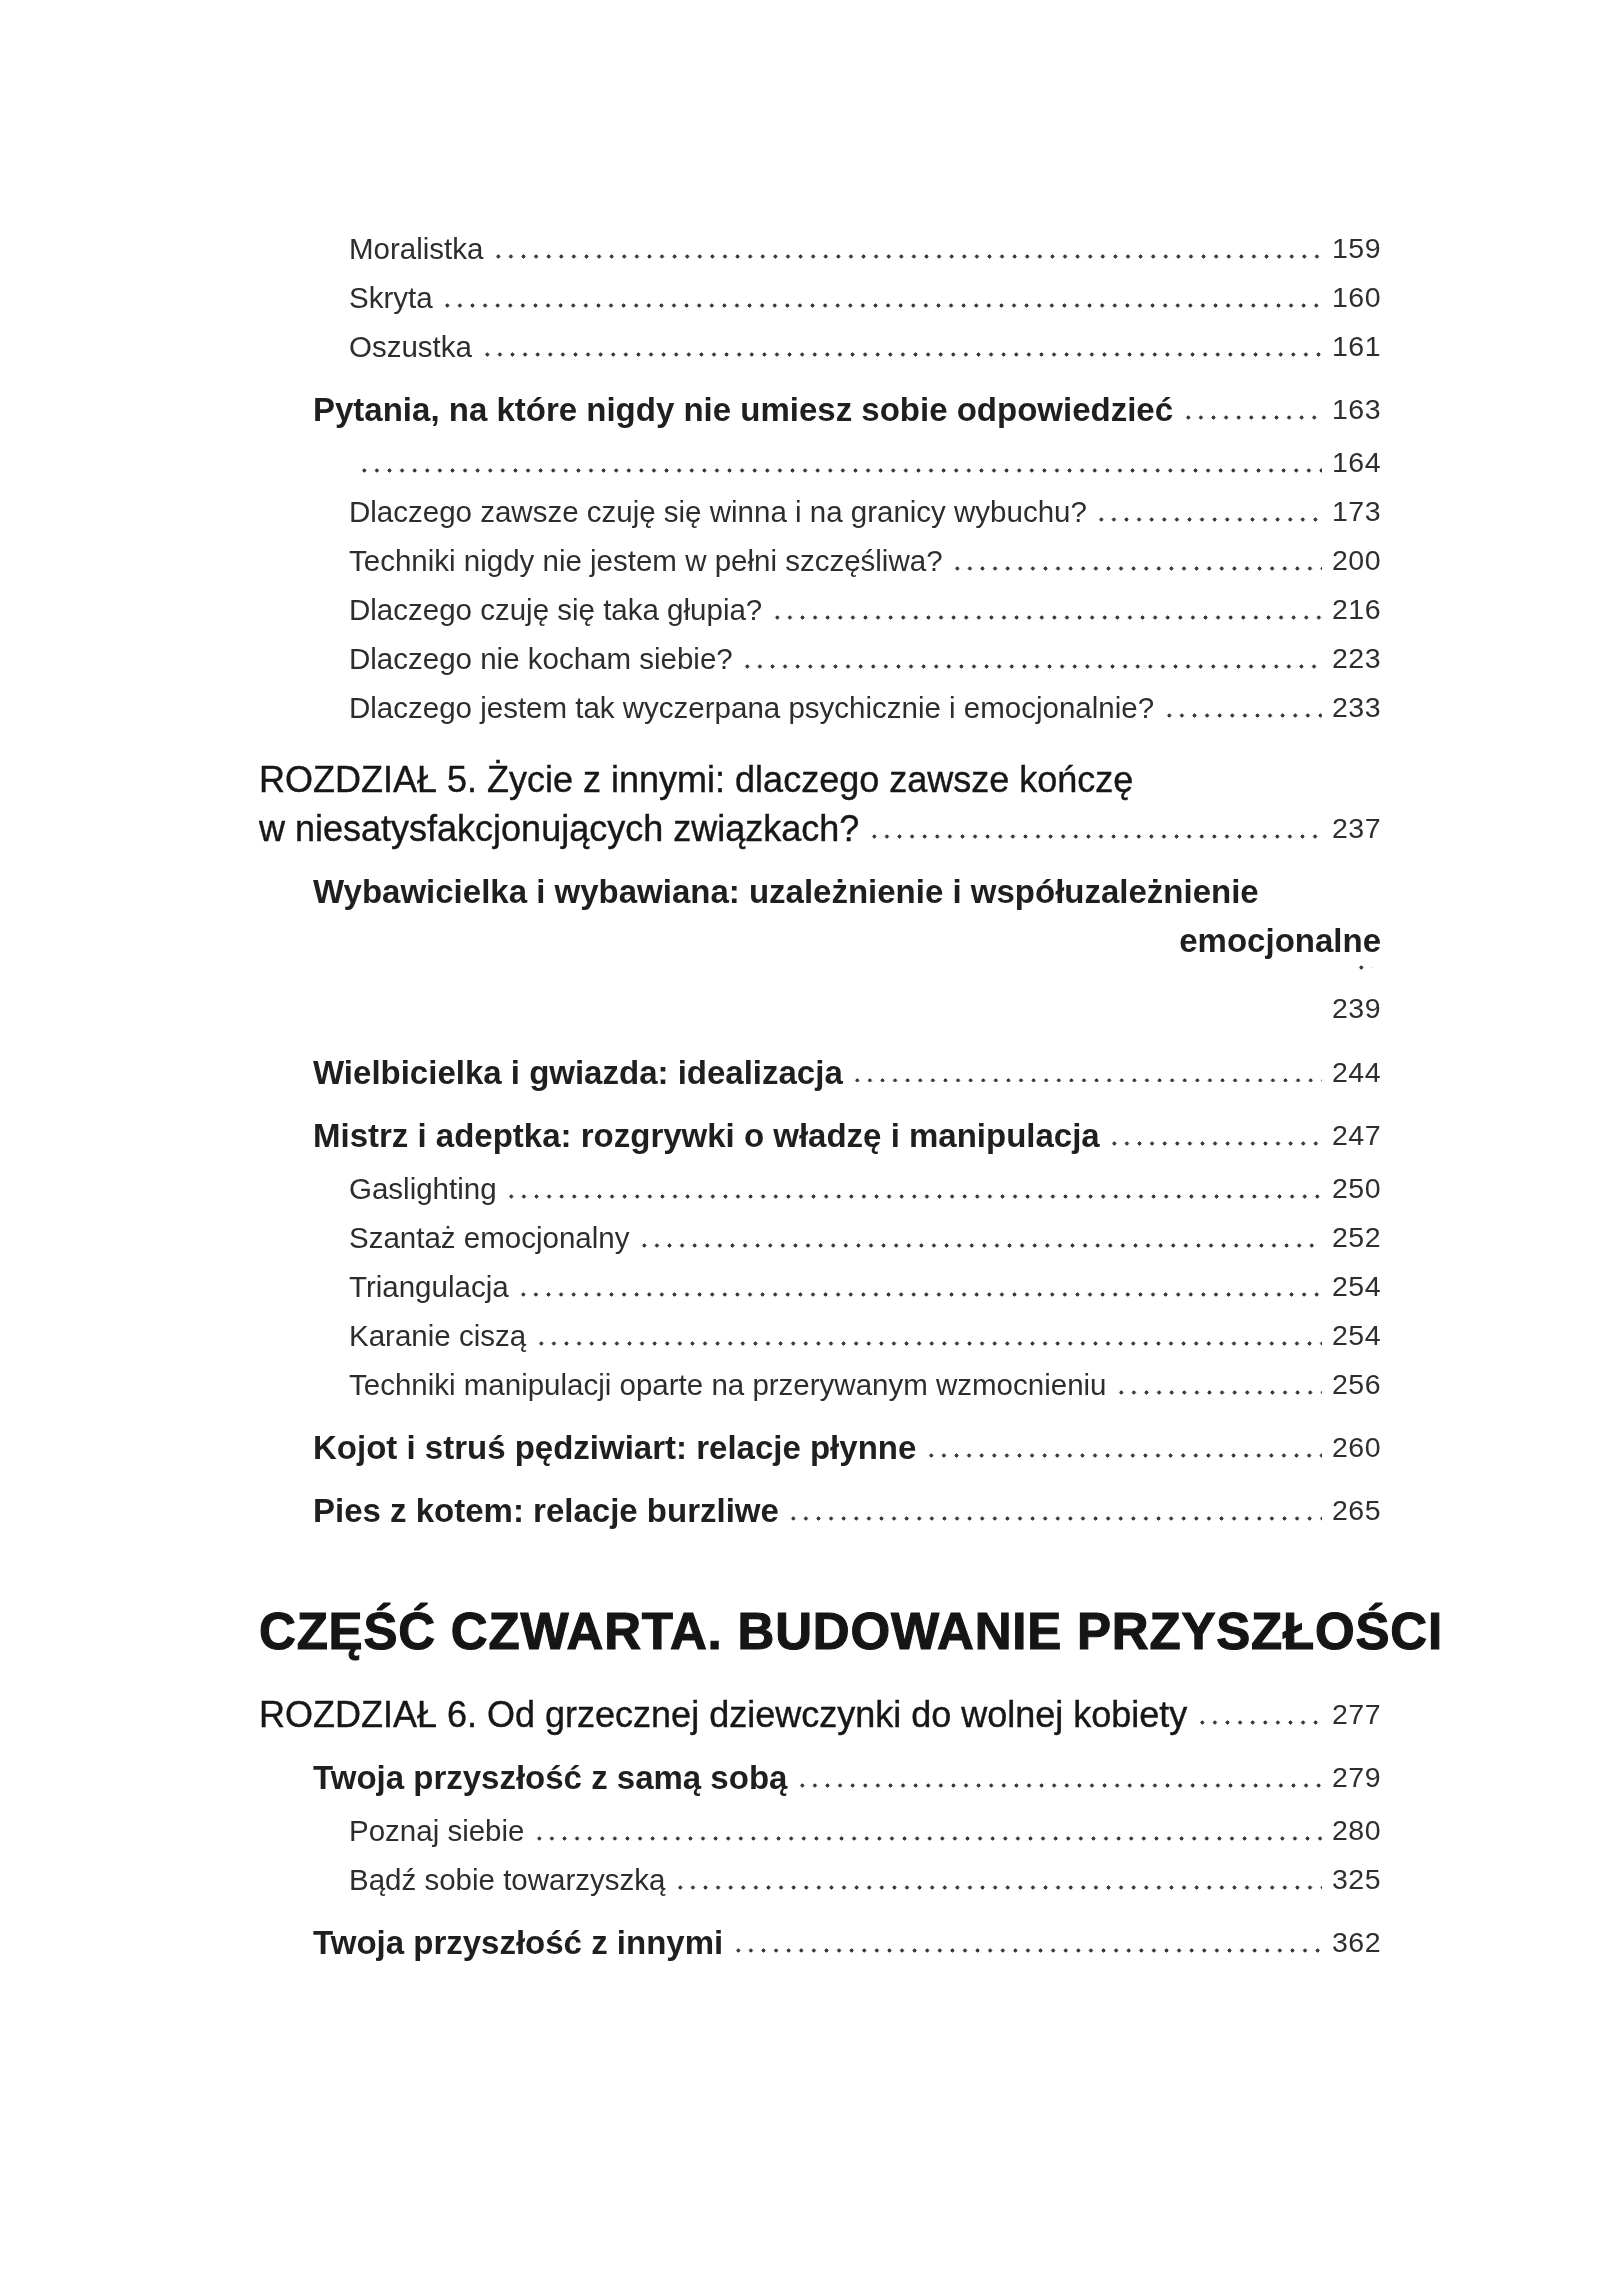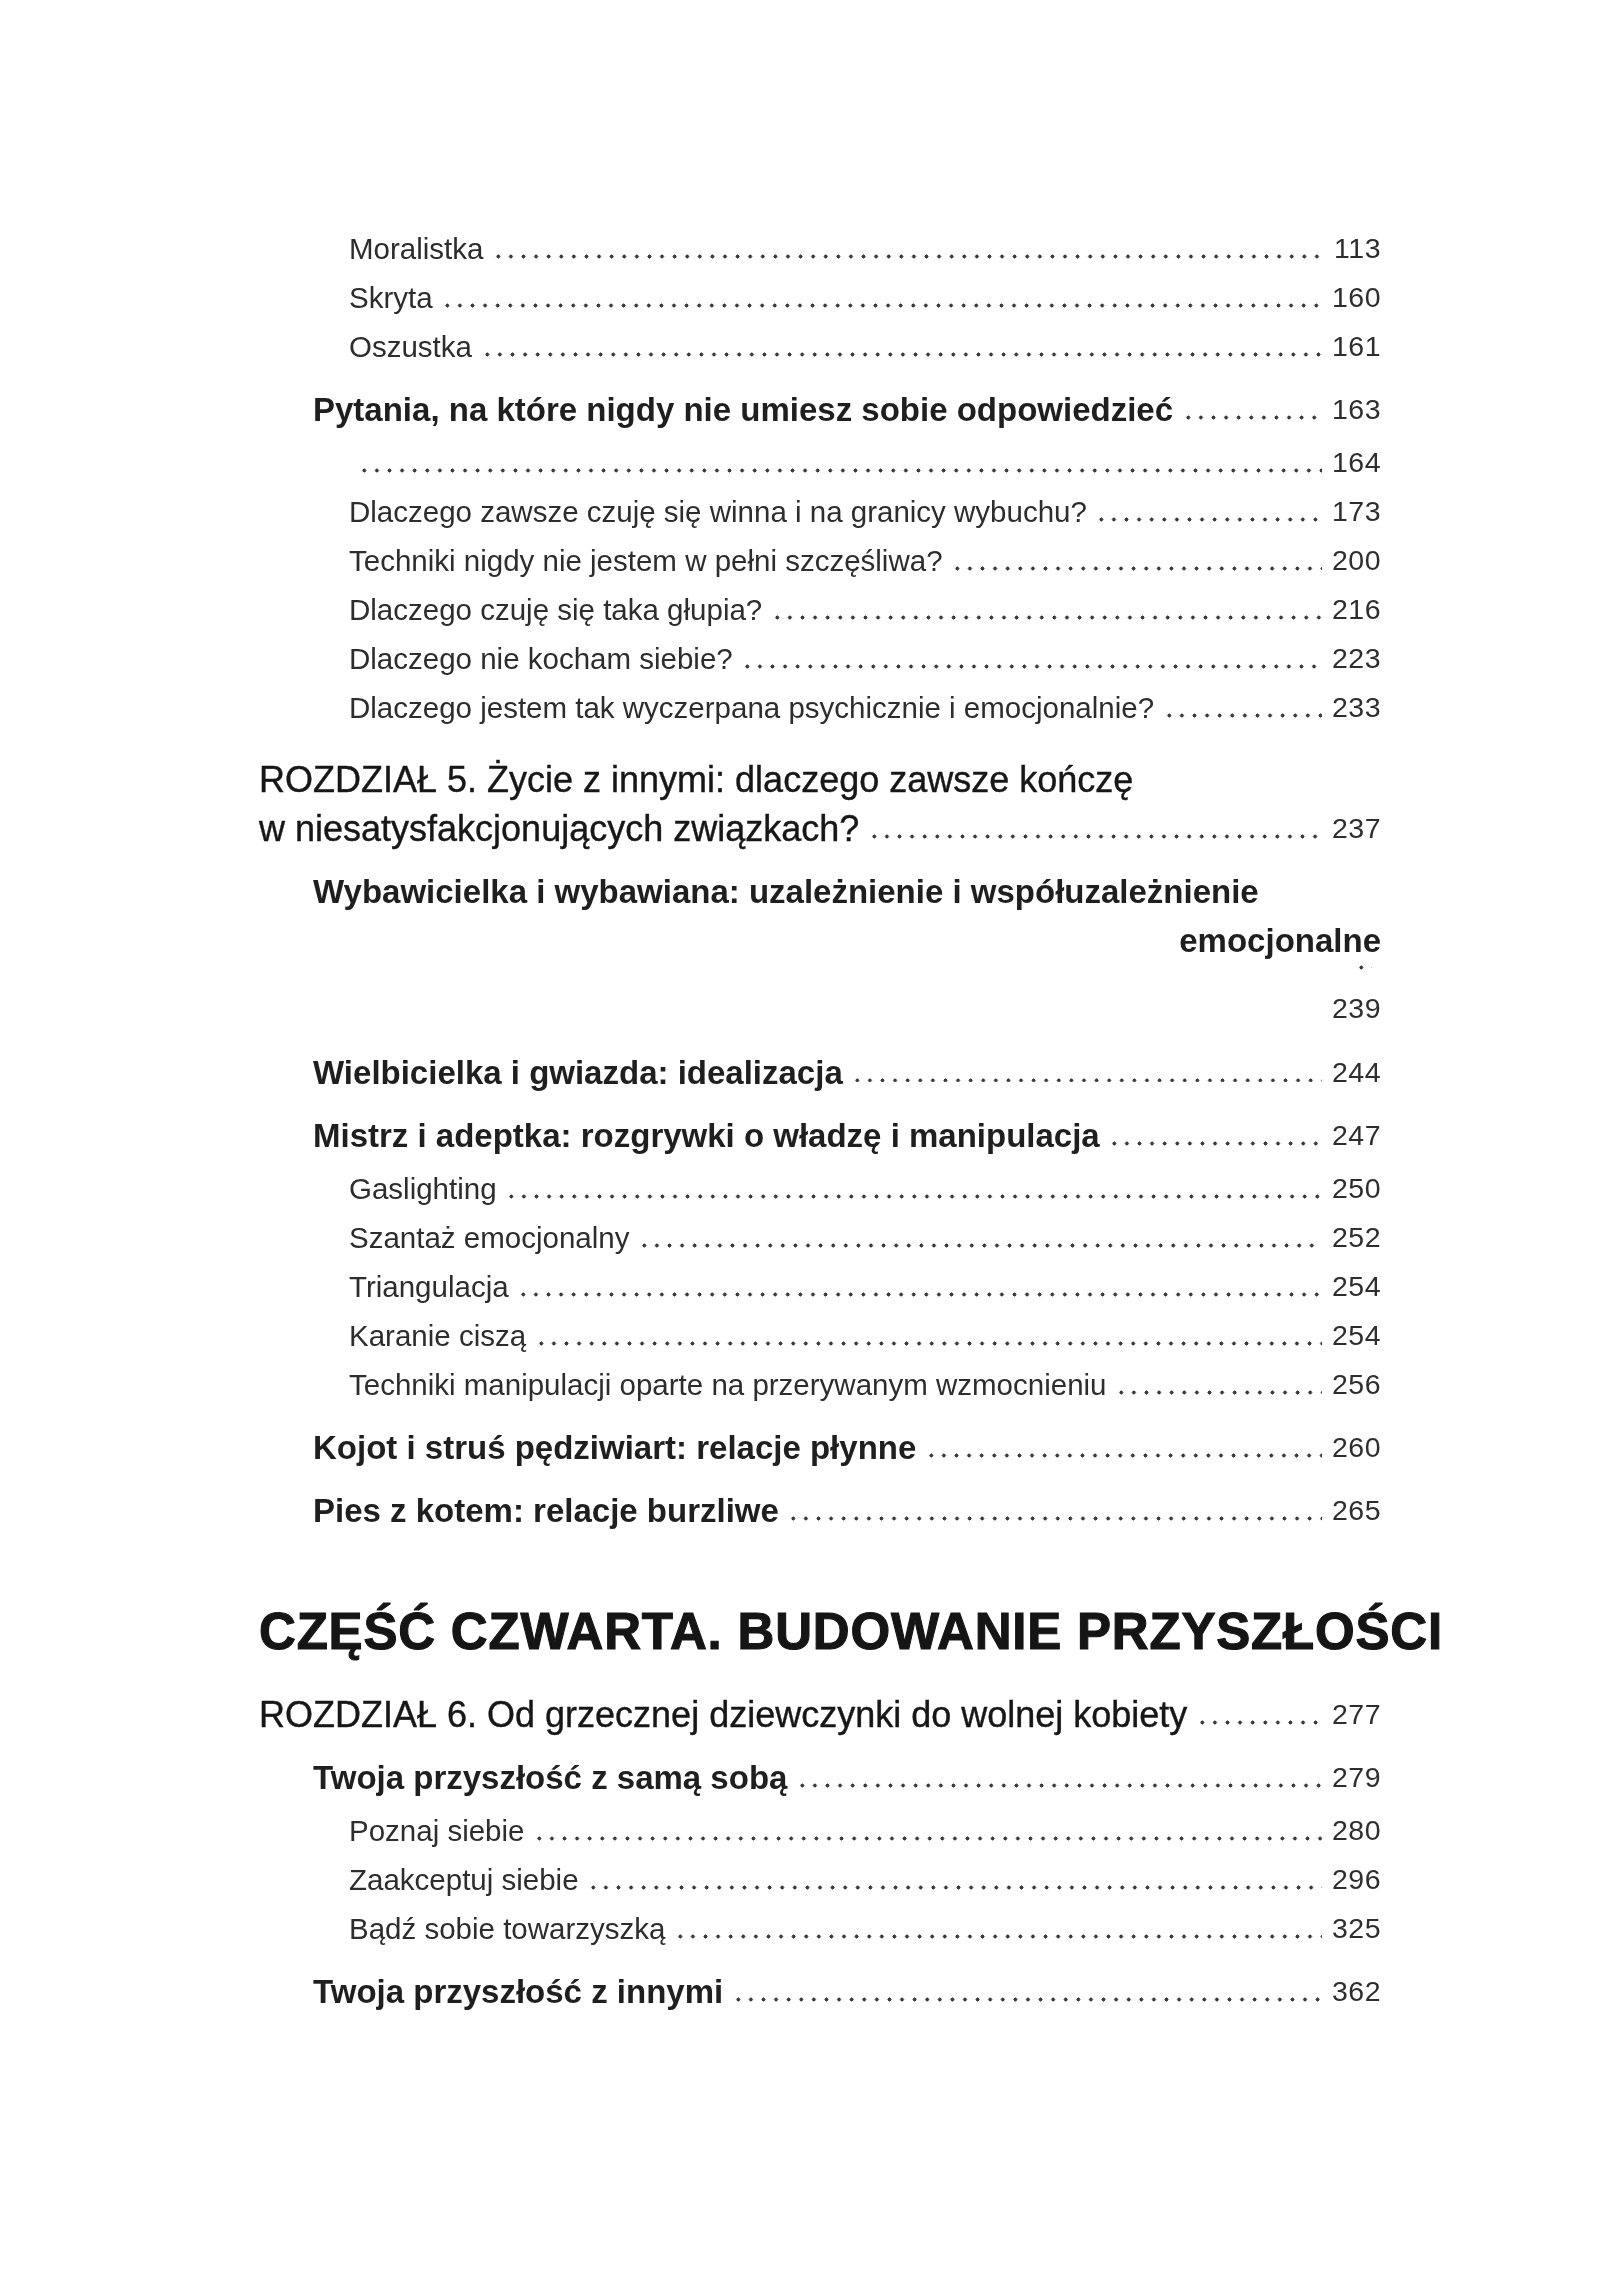--- a/index.html
+++ b/index.html
@@ -85,21 +85,21 @@
 </style>
 </head>
 <body>
 
 <main>
   <div id="toc">
       <div class="entry subsection">
         <div class="line">
           <span class="title">Moralistka</span>
           <span class="leader"></span>
-          <span class="page">113</span>
+          <span class="page">159</span>
         </div>
       </div>
       <div class="entry subsection">
         <div class="line">
           <span class="title">Skryta</span>
           <span class="leader"></span>
           <span class="page">160</span>
         </div>
       </div>
       <div class="entry subsection">
@@ -261,27 +261,20 @@
       </div>
       <div class="entry subsection">
         <div class="line">
           <span class="title">Poznaj siebie</span>
           <span class="leader"></span>
           <span class="page">280</span>
         </div>
       </div>
       <div class="entry subsection">
         <div class="line">
-          <span class="title">Zaakceptuj siebie</span>
-          <span class="leader"></span>
-          <span class="page">296</span>
-        </div>
-      </div>
-      <div class="entry subsection">
-        <div class="line">
           <span class="title">Bądź sobie towarzyszką</span>
           <span class="leader"></span>
           <span class="page">325</span>
         </div>
       </div>
       <div class="entry section">
         <div class="line">
           <span class="title">Twoja przyszłość z innymi</span>
           <span class="leader"></span>
           <span class="page">362</span>

